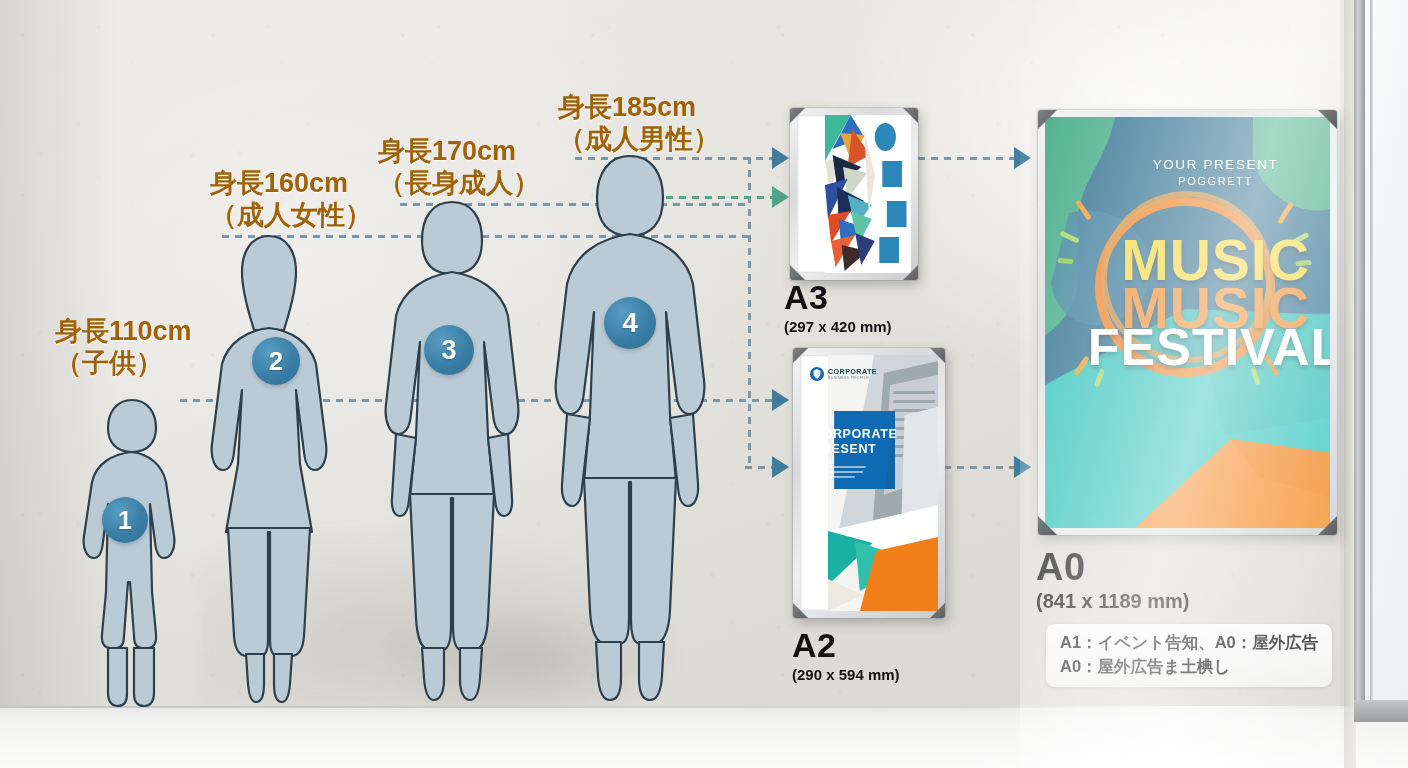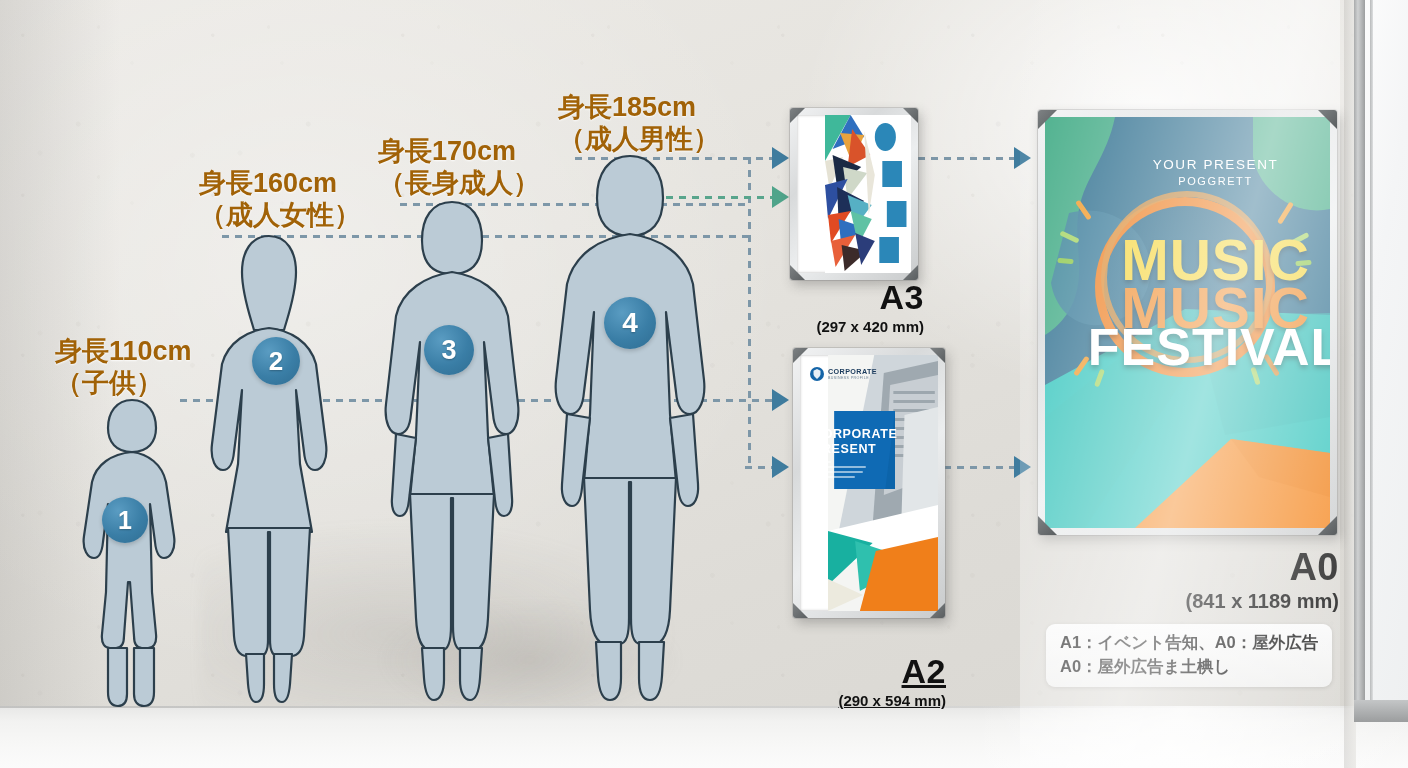--- a/index.html
+++ b/index.html
@@ -160,21 +160,21 @@
     position: absolute; width: 15px; height: 15px;
     background: linear-gradient(135deg, #7e8284, #5a5e60);
     z-index: 6;
   }
   .corner.tl { left: 0; top: 0; border-radius: 3px 0 0 0; clip-path: polygon(0 0, 100% 0, 0 100%); }
   .corner.tr { right: 0; top: 0; border-radius: 0 3px 0 0; clip-path: polygon(100% 0, 100% 100%, 0 0); }
   .corner.bl { left: 0; bottom: 0; border-radius: 0 0 0 3px; clip-path: polygon(0 0, 0 100%, 100% 100%); }
   .corner.br { right: 0; bottom: 0; border-radius: 0 0 3px 0; clip-path: polygon(100% 0, 100% 100%, 0 100%); }
 
   .cap {
-    position: absolute; text-align: right; white-space: nowrap;
+    position: absolute; text-align: left; white-space: nowrap;
     color: #111;
   }
   .cap .big { font-size: 34px; font-weight: bold; letter-spacing: .5px; }
   .cap .sub { font-size: 15px; font-weight: bold; margin-top: 1px; }
 
   .notebox {
     position: absolute;
     background: linear-gradient(180deg, #fafafa, #f0f0ef);
     border-radius: 9px;
     box-shadow: 0 1px 4px rgba(0,0,0,.13);
@@ -259,25 +259,25 @@
 
   <div class="guide" style="left:745px; top:466px; width:30px;"></div>
   <div class="arrow" style="left:772px; top:456px;"></div>
 
   <div class="guide" style="left:918px; top:157px; width:100px;"></div>
   <div class="arrow" style="left:1014px; top:147px;"></div>
 
   <div class="guide" style="left:918px; top:466px; width:100px;"></div>
   <div class="arrow" style="left:1014px; top:456px;"></div>
 
-  <div class="plabel" style="left:55px; top:336px; width:140px;">
+  <div class="plabel" style="left:55px; top:316px; width:140px;">
     <span>身長110cm</span>
     <span class="l2">（子供）</span>
   </div>
-  <div class="plabel" style="left:199px; top:168px; width:140px;">
+  <div class="plabel" style="left:210px; top:168px; width:140px;">
     <span>身長160cm</span>
     <span class="l2">（成人女性）</span>
   </div>
   <div class="plabel" style="left:378px; top:136px; width:145px;">
     <span>身長170cm</span>
     <span class="l2">（長身成人）</span>
   </div>
   <div class="plabel" style="left:558px; top:92px; width:140px;">
     <span>身長185cm</span>
     <span class="l2">（成人男性）</span>
@@ -431,21 +431,21 @@
         <div>PRESENT</div>
       </div>
       <div class="a2body" style="left:13px; top:106px; width:60px;">
         <i style="width:30%"></i>
           <i style="width:88%"></i>
           <i style="width:84%"></i>
           <i style="width:70%"></i>
       </div>
     </div>
   </div>
-  <div class="cap" style="left:792px; top:652px; width:154px;text-decoration:underline;">
+  <div class="cap" style="left:792px; top:626px; width:154px;">
     <div class="big">A2</div>
     <div class="sub">(290 x 594 mm)</div>
   </div>
 
   <div class="frame" style="left:1038px; top:110px; width:299px; height:425px;">
     <div class="corner tl" style="width:19px;height:19px;"></div>
     <div class="corner tr" style="width:19px;height:19px;"></div>
     <div class="corner bl" style="width:19px;height:19px;"></div>
     <div class="corner br" style="width:19px;height:19px;"></div>
     <div class="inner a0art">

